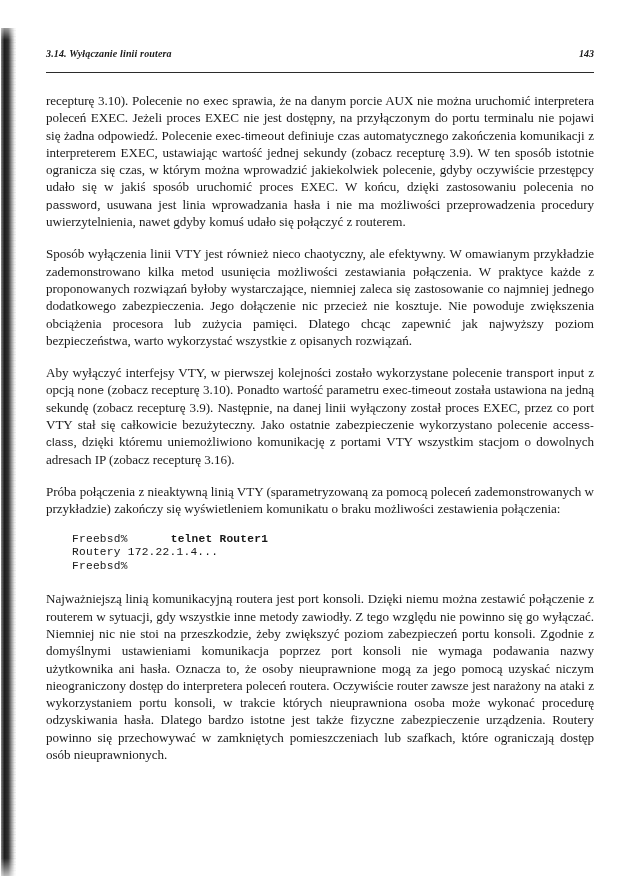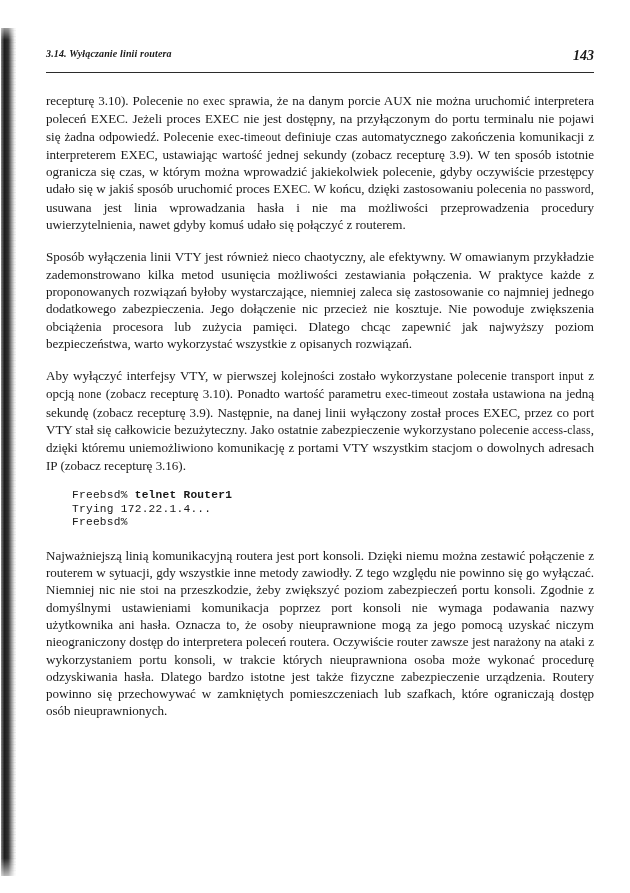--- a/index.html
+++ b/index.html
@@ -69,21 +69,21 @@
     font-weight: bold;
     font-size: 10px;
     letter-spacing: 0.15px;
     position: absolute;
     left: 0;
     top: 2px;
   }
   .head-folio {
     font-style: italic;
     font-weight: bold;
-    font-size: 14px;
+    font-size: 10px;
     position: absolute;
     right: 0;
     top: 2px;
     text-align: center;
   }
 
   
   #body-col {
     position: absolute;
     left: 46px;
@@ -95,37 +95,37 @@
     font-size: 13.1px;
     line-height: 17.3px;
     text-align: justify;
     text-justify: inter-word;
     letter-spacing: -0.05px;
     word-spacing: 0.1px;
     hyphens: manual;
   }
   p.para:last-child { margin-bottom: 0; }
   code, .mono {
-    font-family: Liberation Serif, serif;
+    font-family: Liberation Sans, sans-serif;
     font-size: 11.6px;
     letter-spacing: 0.2px;
   }
 
   
   pre#listing {
     margin: 4px 0 17px 0;
     padding: 0 0 0 26px;
     font-family: "Liberation Mono", "DejaVu Sans Mono", monospace;
     font-size: 11.2px;
     line-height: 13.6px;
     letter-spacing: 0.25px;
     white-space: pre;
     color: #171717;
   }
-  pre#listing b { font-weight: bold; }
+  pre#listing b { font-weight: bold; margin-left: 36px; }
   .listing-line { display: block; }
 </style>
 </head>
 <body>
 
 <div id="binding-shadow"></div>
 <div id="binding-shadow-fade-top"></div>
 <div id="binding-shadow-fade-bottom"></div>
 
 <div id="running-head">
@@ -134,18 +134,19 @@
 </div>
 
 <div id="body-col">
 
   <p class="para"><span>recepturę 3.10). Polecenie </span><code class="mono">no exec</code><span> sprawia, że na danym porcie AUX nie można uruchomić interpretera poleceń EXEC. Jeżeli proces EXEC nie jest dostępny, na przyłączonym do portu terminalu nie pojawi się żadna odpowiedź. Polecenie </span><code class="mono">exec-timeout</code><span> definiuje czas automatycznego zakończenia komunikacji z interpreterem EXEC, ustawiając wartość jednej sekundy (zobacz recepturę 3.9). W ten sposób istotnie ogranicza się czas, w którym można wprowadzić jakiekolwiek polecenie, gdyby oczywiście przestępcy udało się w jakiś sposób uruchomić proces EXEC. W końcu, dzięki zastosowaniu polecenia </span><code class="mono">no password</code><span>, usuwana jest linia wprowadzania hasła i nie ma możliwości przeprowadzenia procedury uwierzytelnienia, nawet gdyby komuś udało się połączyć z routerem.</span></p>
 
   <p class="para">Sposób wyłączenia linii VTY jest również nieco chaotyczny, ale efektywny. W omawianym przykładzie zademonstrowano kilka metod usunięcia możliwości zestawiania połączenia. W praktyce każde z proponowanych rozwiązań byłoby wystarczające, niemniej zaleca się zastosowanie co najmniej jednego dodatkowego zabezpieczenia. Jego dołączenie nic przecież nie kosztuje. Nie powoduje zwiększenia obciążenia procesora lub zużycia pamięci. Dlatego chcąc zapewnić jak najwyższy poziom bezpieczeństwa, warto wykorzystać wszystkie z opisanych rozwiązań.</p>
 
   <p class="para"><span>Aby wyłączyć interfejsy VTY, w pierwszej kolejności zostało wykorzystane polecenie </span><code class="mono">transport input</code><span> z opcją </span><code class="mono">none</code><span> (zobacz recepturę 3.10). Ponadto wartość parametru </span><code class="mono">exec-timeout</code><span> została ustawiona na jedną sekundę (zobacz recepturę 3.9). Następnie, na danej linii wyłączony został proces EXEC, przez co port VTY stał się całkowicie bezużyteczny. Jako ostatnie zabezpieczenie wykorzystano polecenie </span><code class="mono">access-class</code><span>, dzięki któremu uniemożliwiono komunikację z portami VTY wszystkim stacjom o dowolnych adresach IP (zobacz recepturę 3.16).</span></p>
 
+  <p class="para">Próba połączenia z nieaktywną linią VTY (sparametryzowaną za pomocą poleceń zademonstrowanych w przykładzie) zakończy się wyświetleniem komunikatu o braku możliwości zestawienia połączenia:</p>
 
-  <pre id="listing"><span class="listing-line"><span>Freebsd% </span><b>telnet Router1</b></span><span class="listing-line">Trying 172.22.1.4...</span><span class="listing-line">Freebsd%</span></pre>
+  <pre id="listing"><span class="listing-line"><span>Freebsd% </span><b>telnet Router1</b></span><span class="listing-line">Routery 172.22.1.4...</span><span class="listing-line">Freebsd%</span></pre>
 
   <p class="para">Najważniejszą linią komunikacyjną routera jest port konsoli. Dzięki niemu można zestawić połączenie z routerem w sytuacji, gdy wszystkie inne metody zawiodły. Z tego względu nie powinno się go wyłączać. Niemniej nic nie stoi na przeszkodzie, żeby zwiększyć poziom zabezpieczeń portu konsoli. Zgodnie z domyślnymi ustawieniami komunikacja poprzez port konsoli nie wymaga podawania nazwy użytkownika ani hasła. Oznacza to, że osoby nieuprawnione mogą za jego pomocą uzyskać niczym nieograniczony dostęp do interpretera poleceń routera. Oczywiście router zawsze jest narażony na ataki z wykorzystaniem portu konsoli, w trakcie których nieuprawniona osoba może wykonać procedurę odzyskiwania hasła. Dlatego bardzo istotne jest także fizyczne zabezpieczenie urządzenia. Routery powinno się przechowywać w zamkniętych pomieszczeniach lub szafkach, które ograniczają dostęp osób nieuprawnionych.</p>
 
 </div>
 
 </body></html>

